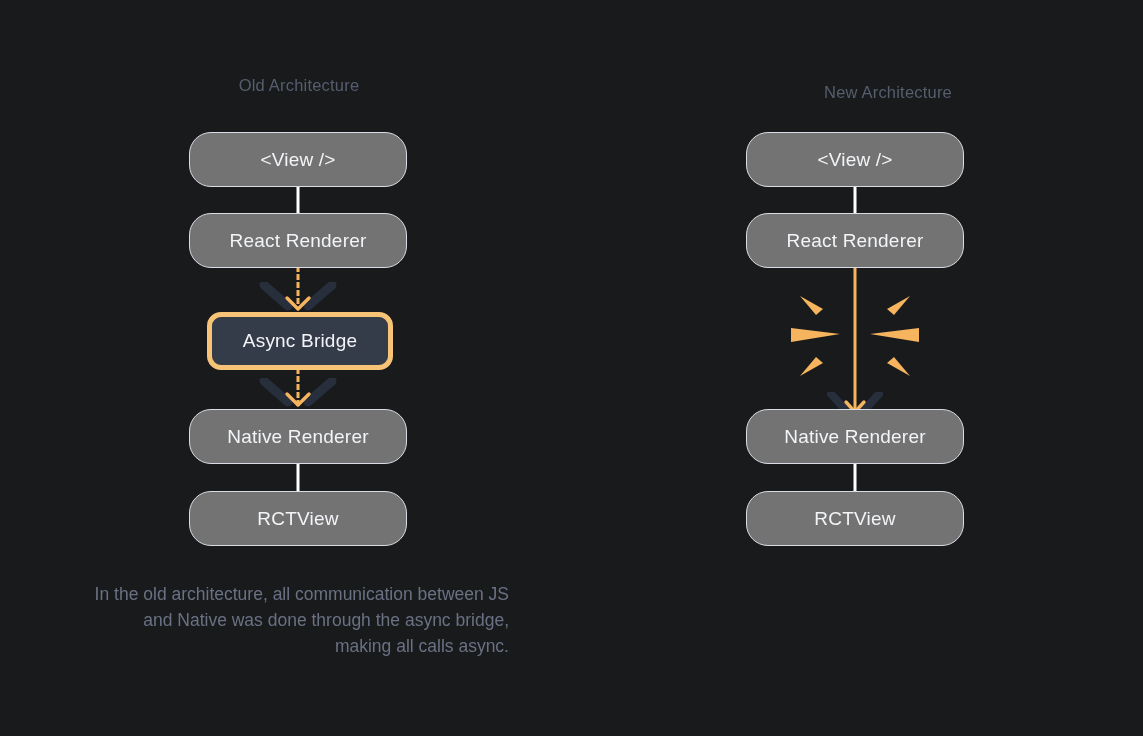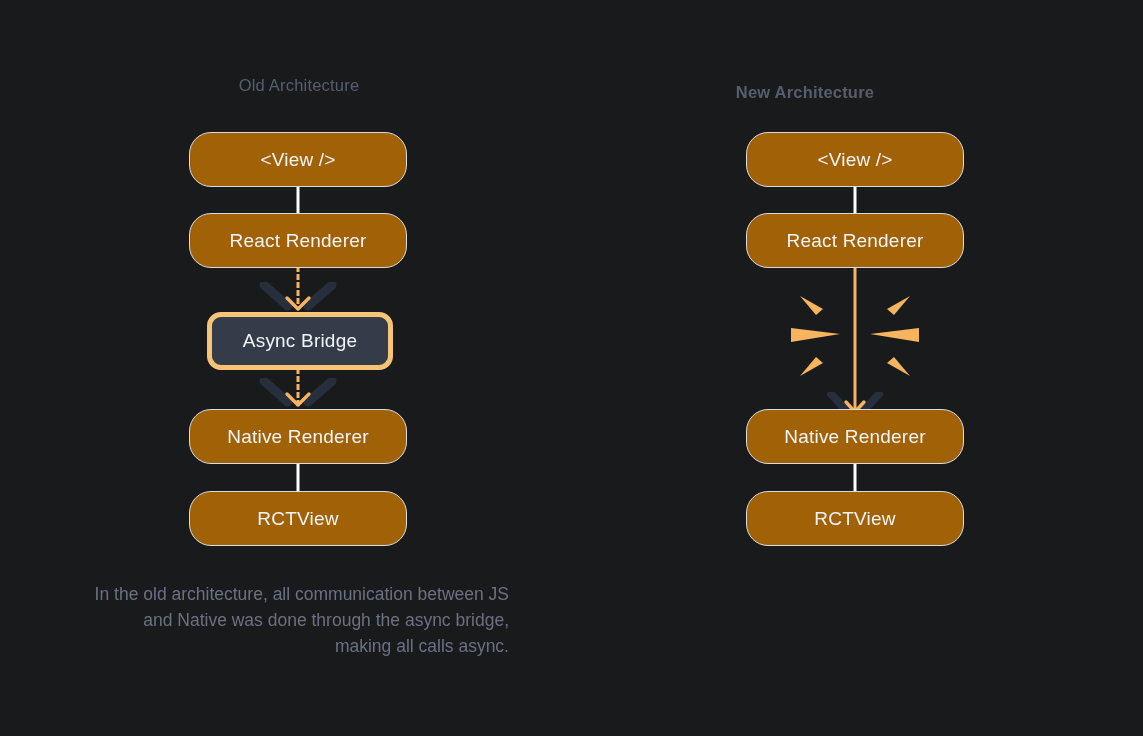--- a/index.html
+++ b/index.html
@@ -25,30 +25,30 @@
     position: absolute;
     font-size: 16.5px;
     font-weight: 400;
     color: #565E6E;
     letter-spacing: .2px;
     white-space: nowrap;
     text-align: right;
     transform: translateX(-50%);
   }
   #title-old { left: 299px; top: 76px; }
-  #title-new { left: 805px; top: 83px; font-weight: bold; }
+  #title-new { left: 888px; top: 83px; }
 
   
   .node {
     position: absolute;
     box-sizing: border-box;
     width: 218px;
     height: 55px;
     border-radius: 22px;
-    background: #a16207;
+    background: #737373;
     border: 1.6px solid #D9DCE3;
     color: #F2F4F7;
     font-size: 19px;
     font-weight: 400;
     letter-spacing: .2px;
     display: flex;
     align-items: center;
     justify-content: center;
     transform: translateX(-50%);
     white-space: nowrap;

